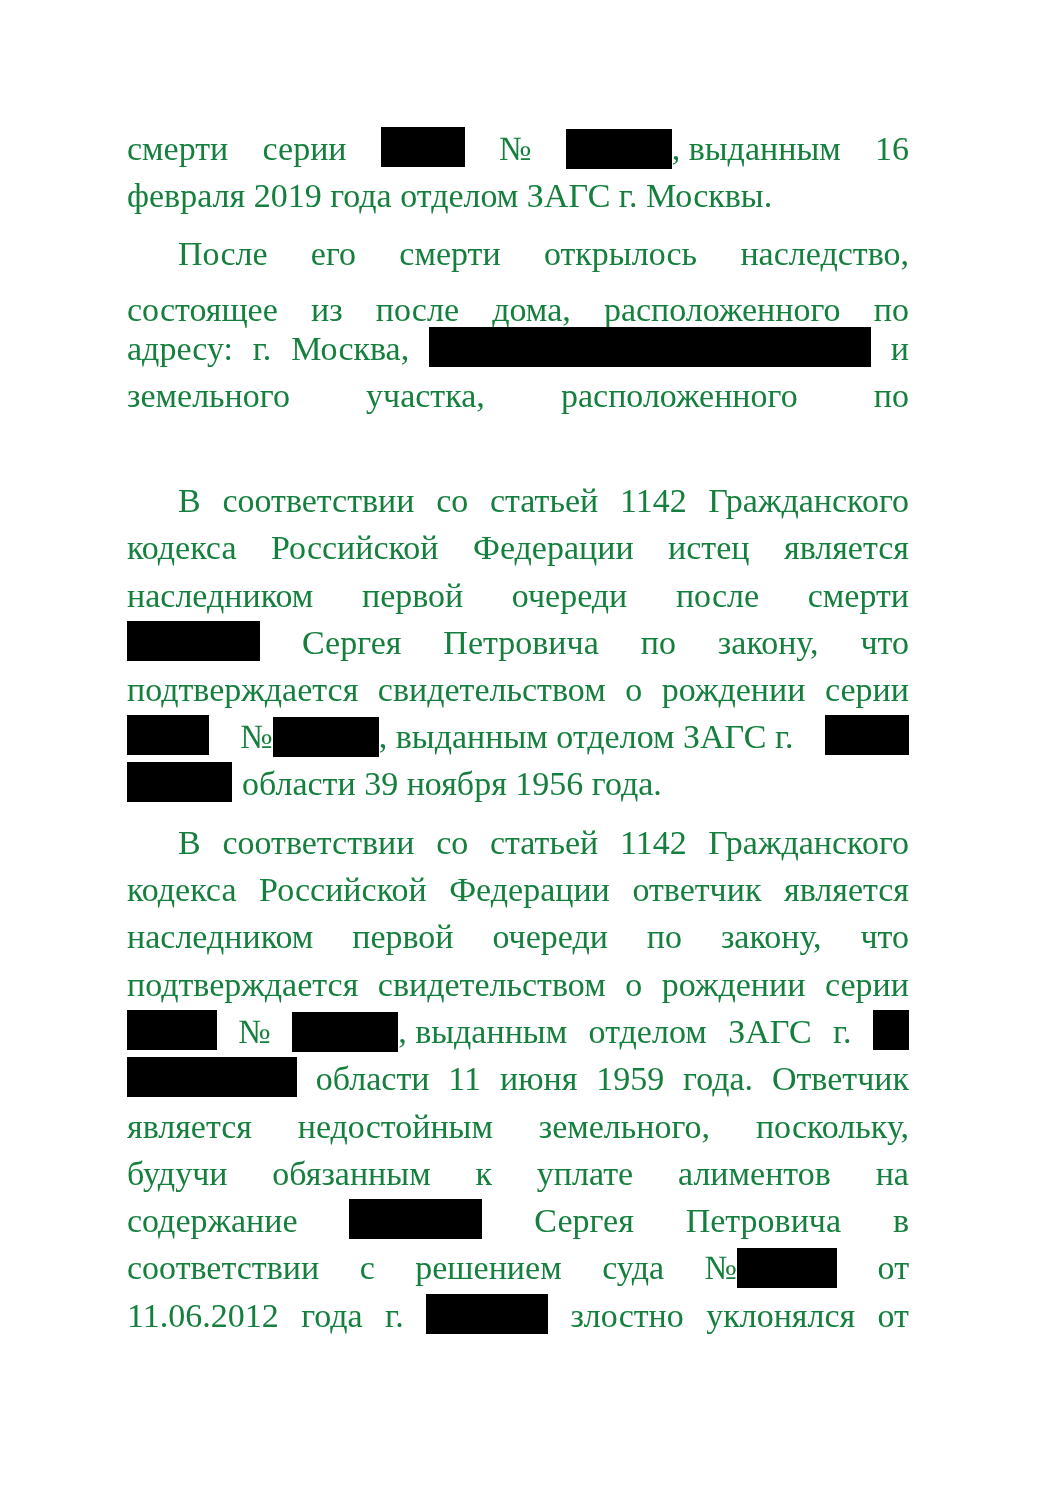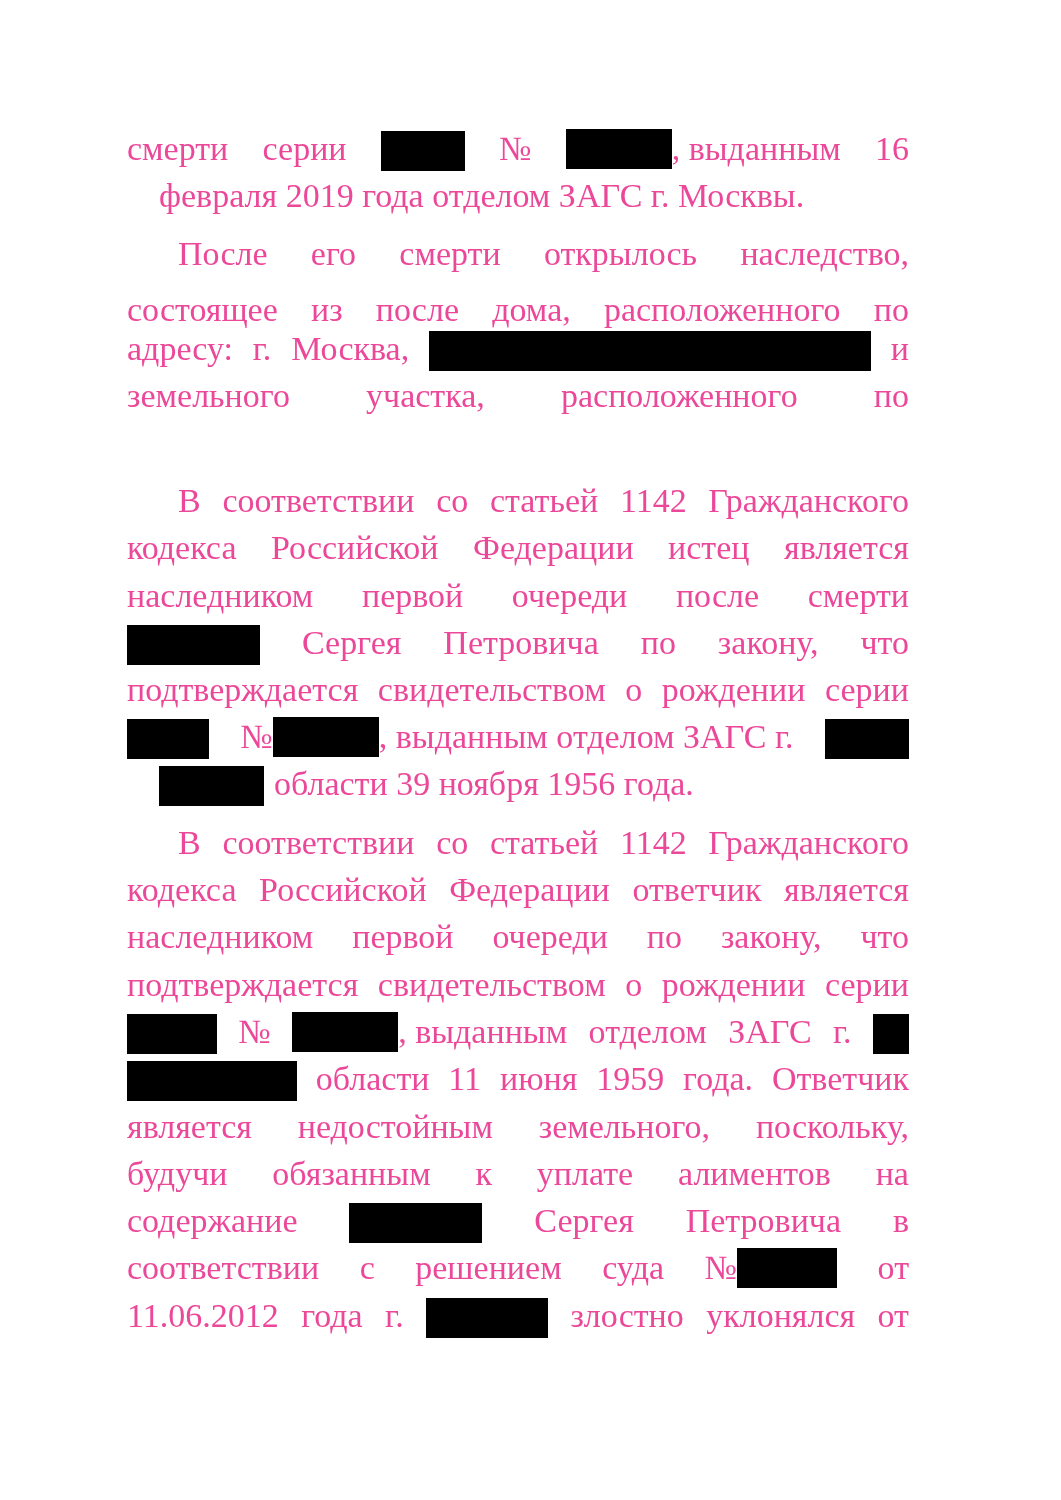--- a/index.html
+++ b/index.html
@@ -1,25 +1,25 @@
 <!DOCTYPE html>
 <html><head>
 <meta charset="utf-8">
 <style>
   html, body { margin:0; padding:0; background:#ffffff; }
   body { width:1061px; height:1500px; position:relative; overflow:hidden; }
   .page { position:absolute; left:0; top:0; width:1061px; height:1500px; background:#fff; }
   .line {
     position:absolute; left:127px; width:782px; height:44px;
     font-family:"Liberation Serif", "DejaVu Serif", serif;
-    font-size:34px; line-height:44px; color:#ec4899;
-    display:flex; justify-content:space-between; align-items:flex-end;
+    font-size:34px; line-height:44px; color:#15803d;
+    display:flex; justify-content:space-between; align-items:flex-start;
     white-space:nowrap;
   }
-  .line.left { justify-content:flex-start; gap:10px;margin-left:32px; }
+  .line.left { justify-content:flex-start; gap:10px; }
   .line.indent { left:178px; width:731px; }
   .w { display:inline-block; }
   .r { display:inline-block; background:#000; height:40px; vertical-align:middle; }
 </style>
 </head>
 <body>
 
 <div class="page">
 
   <div class="line" style="top:127px">

